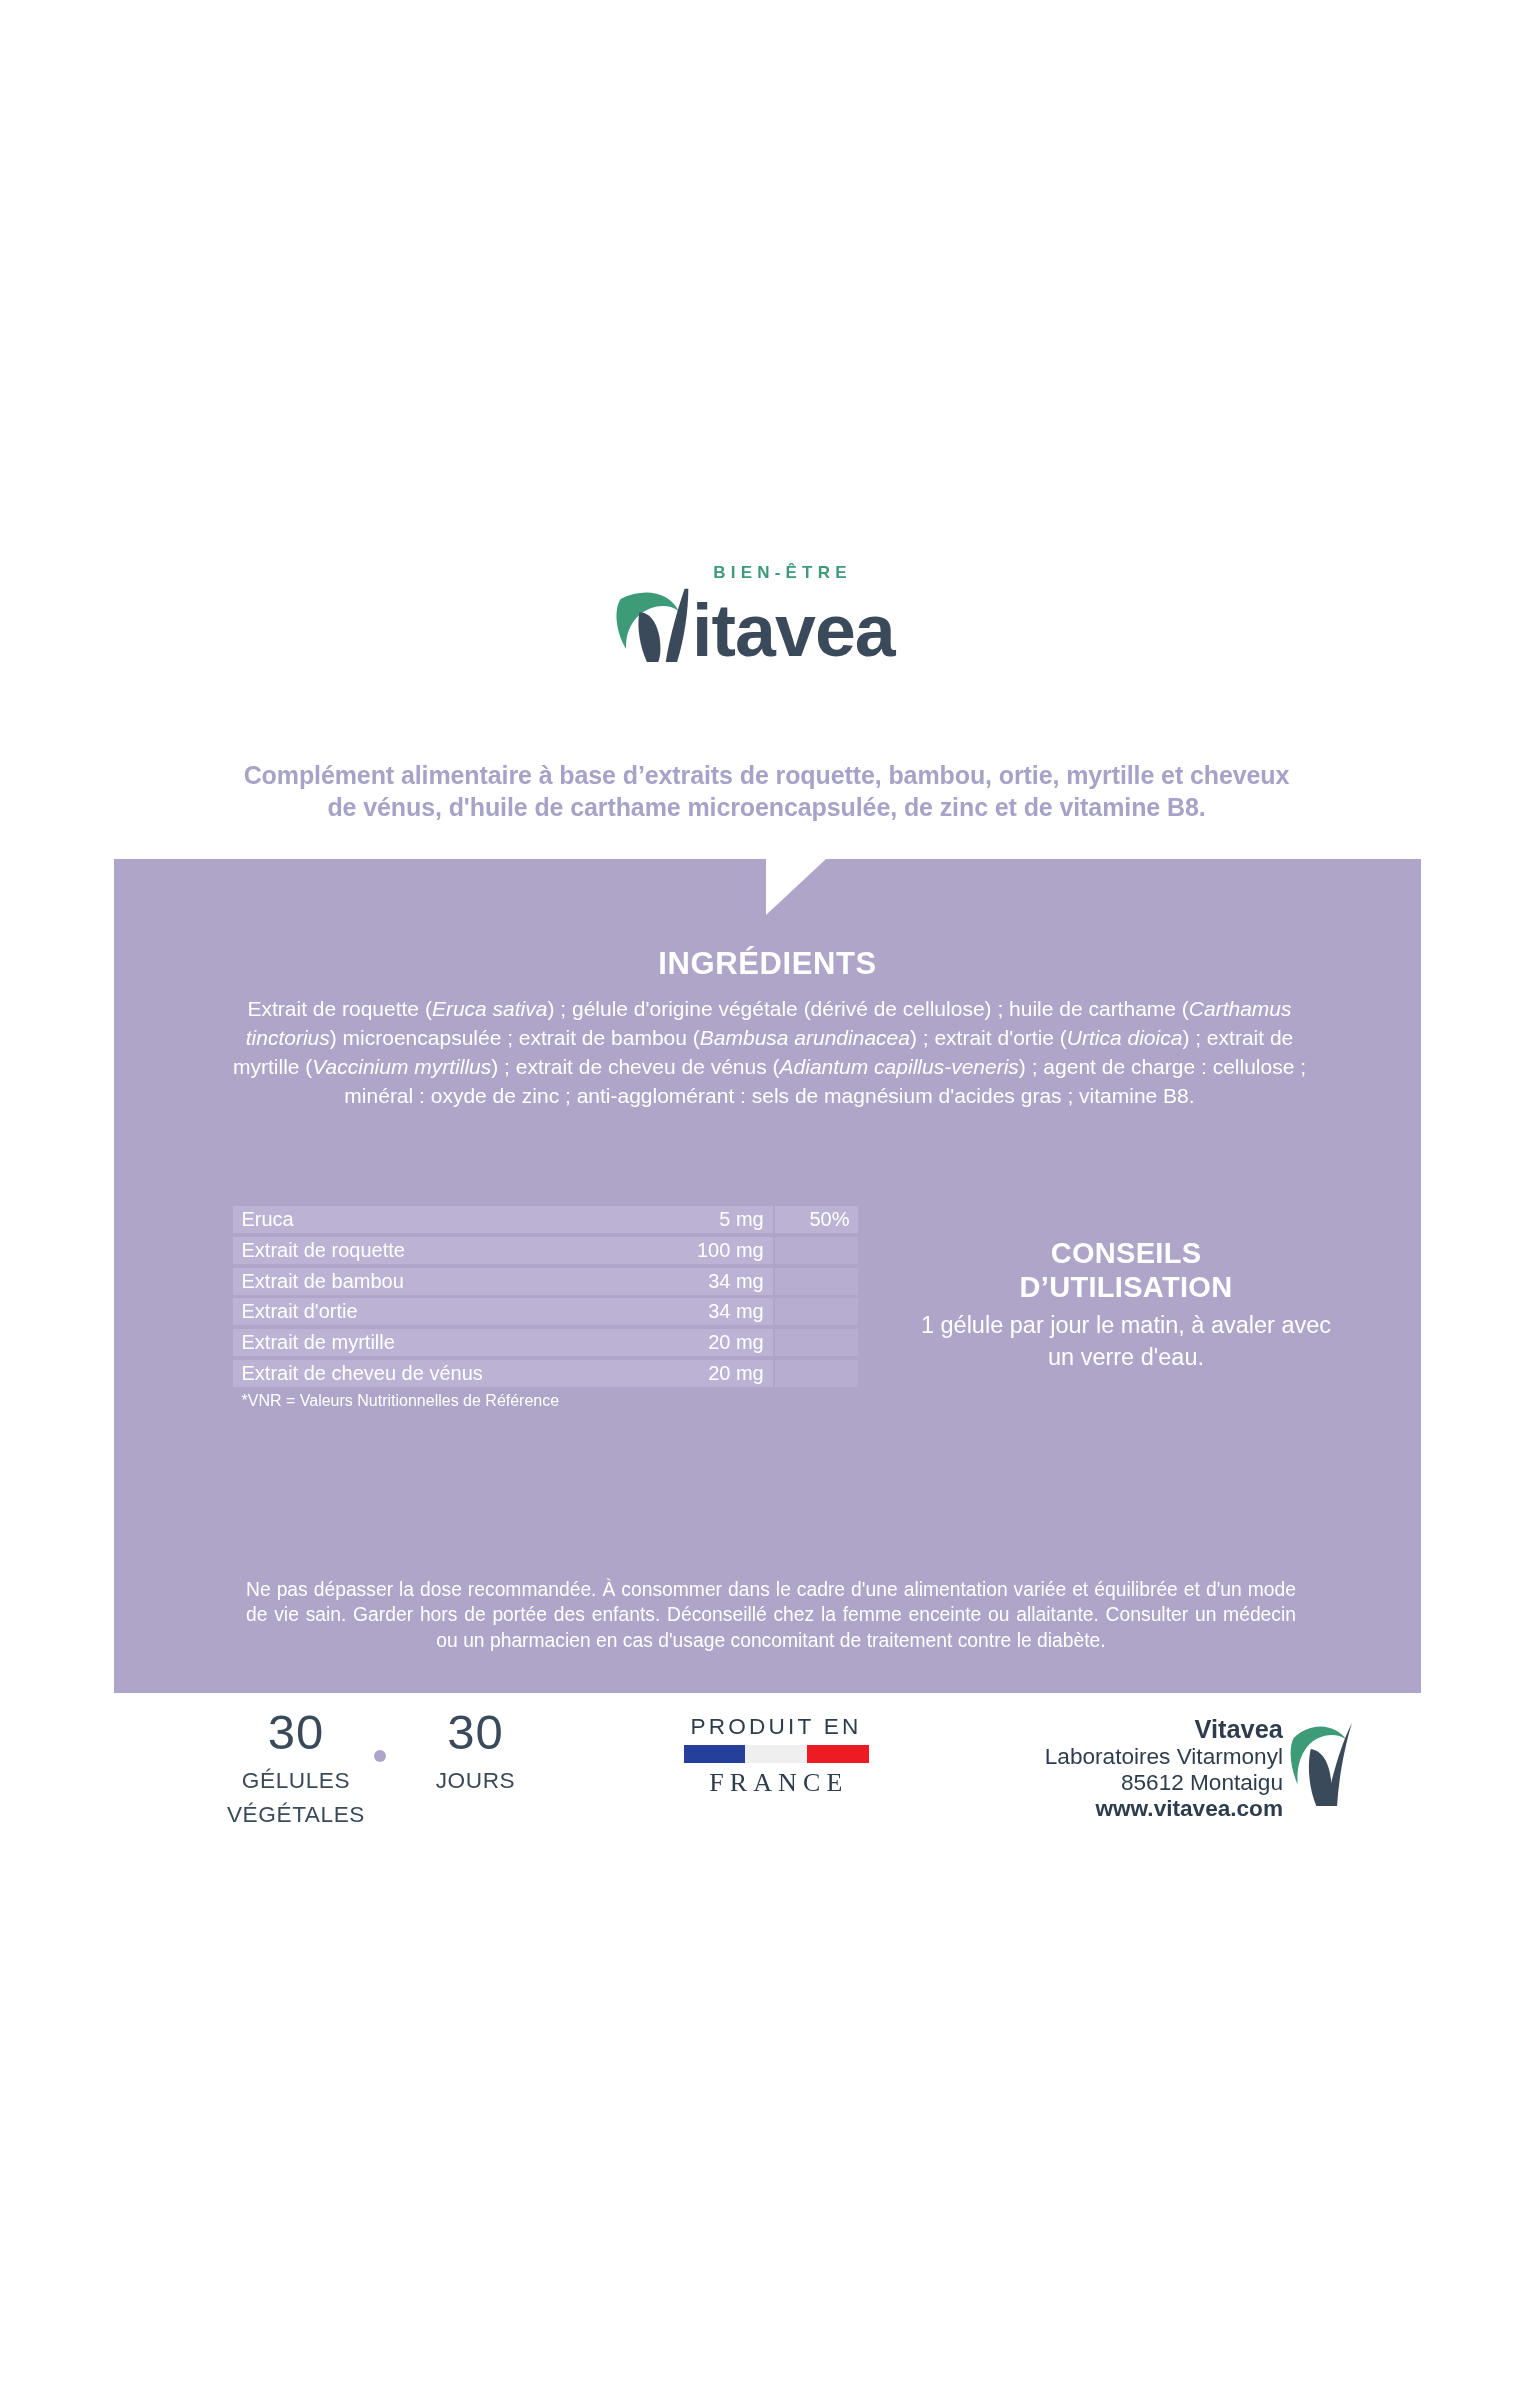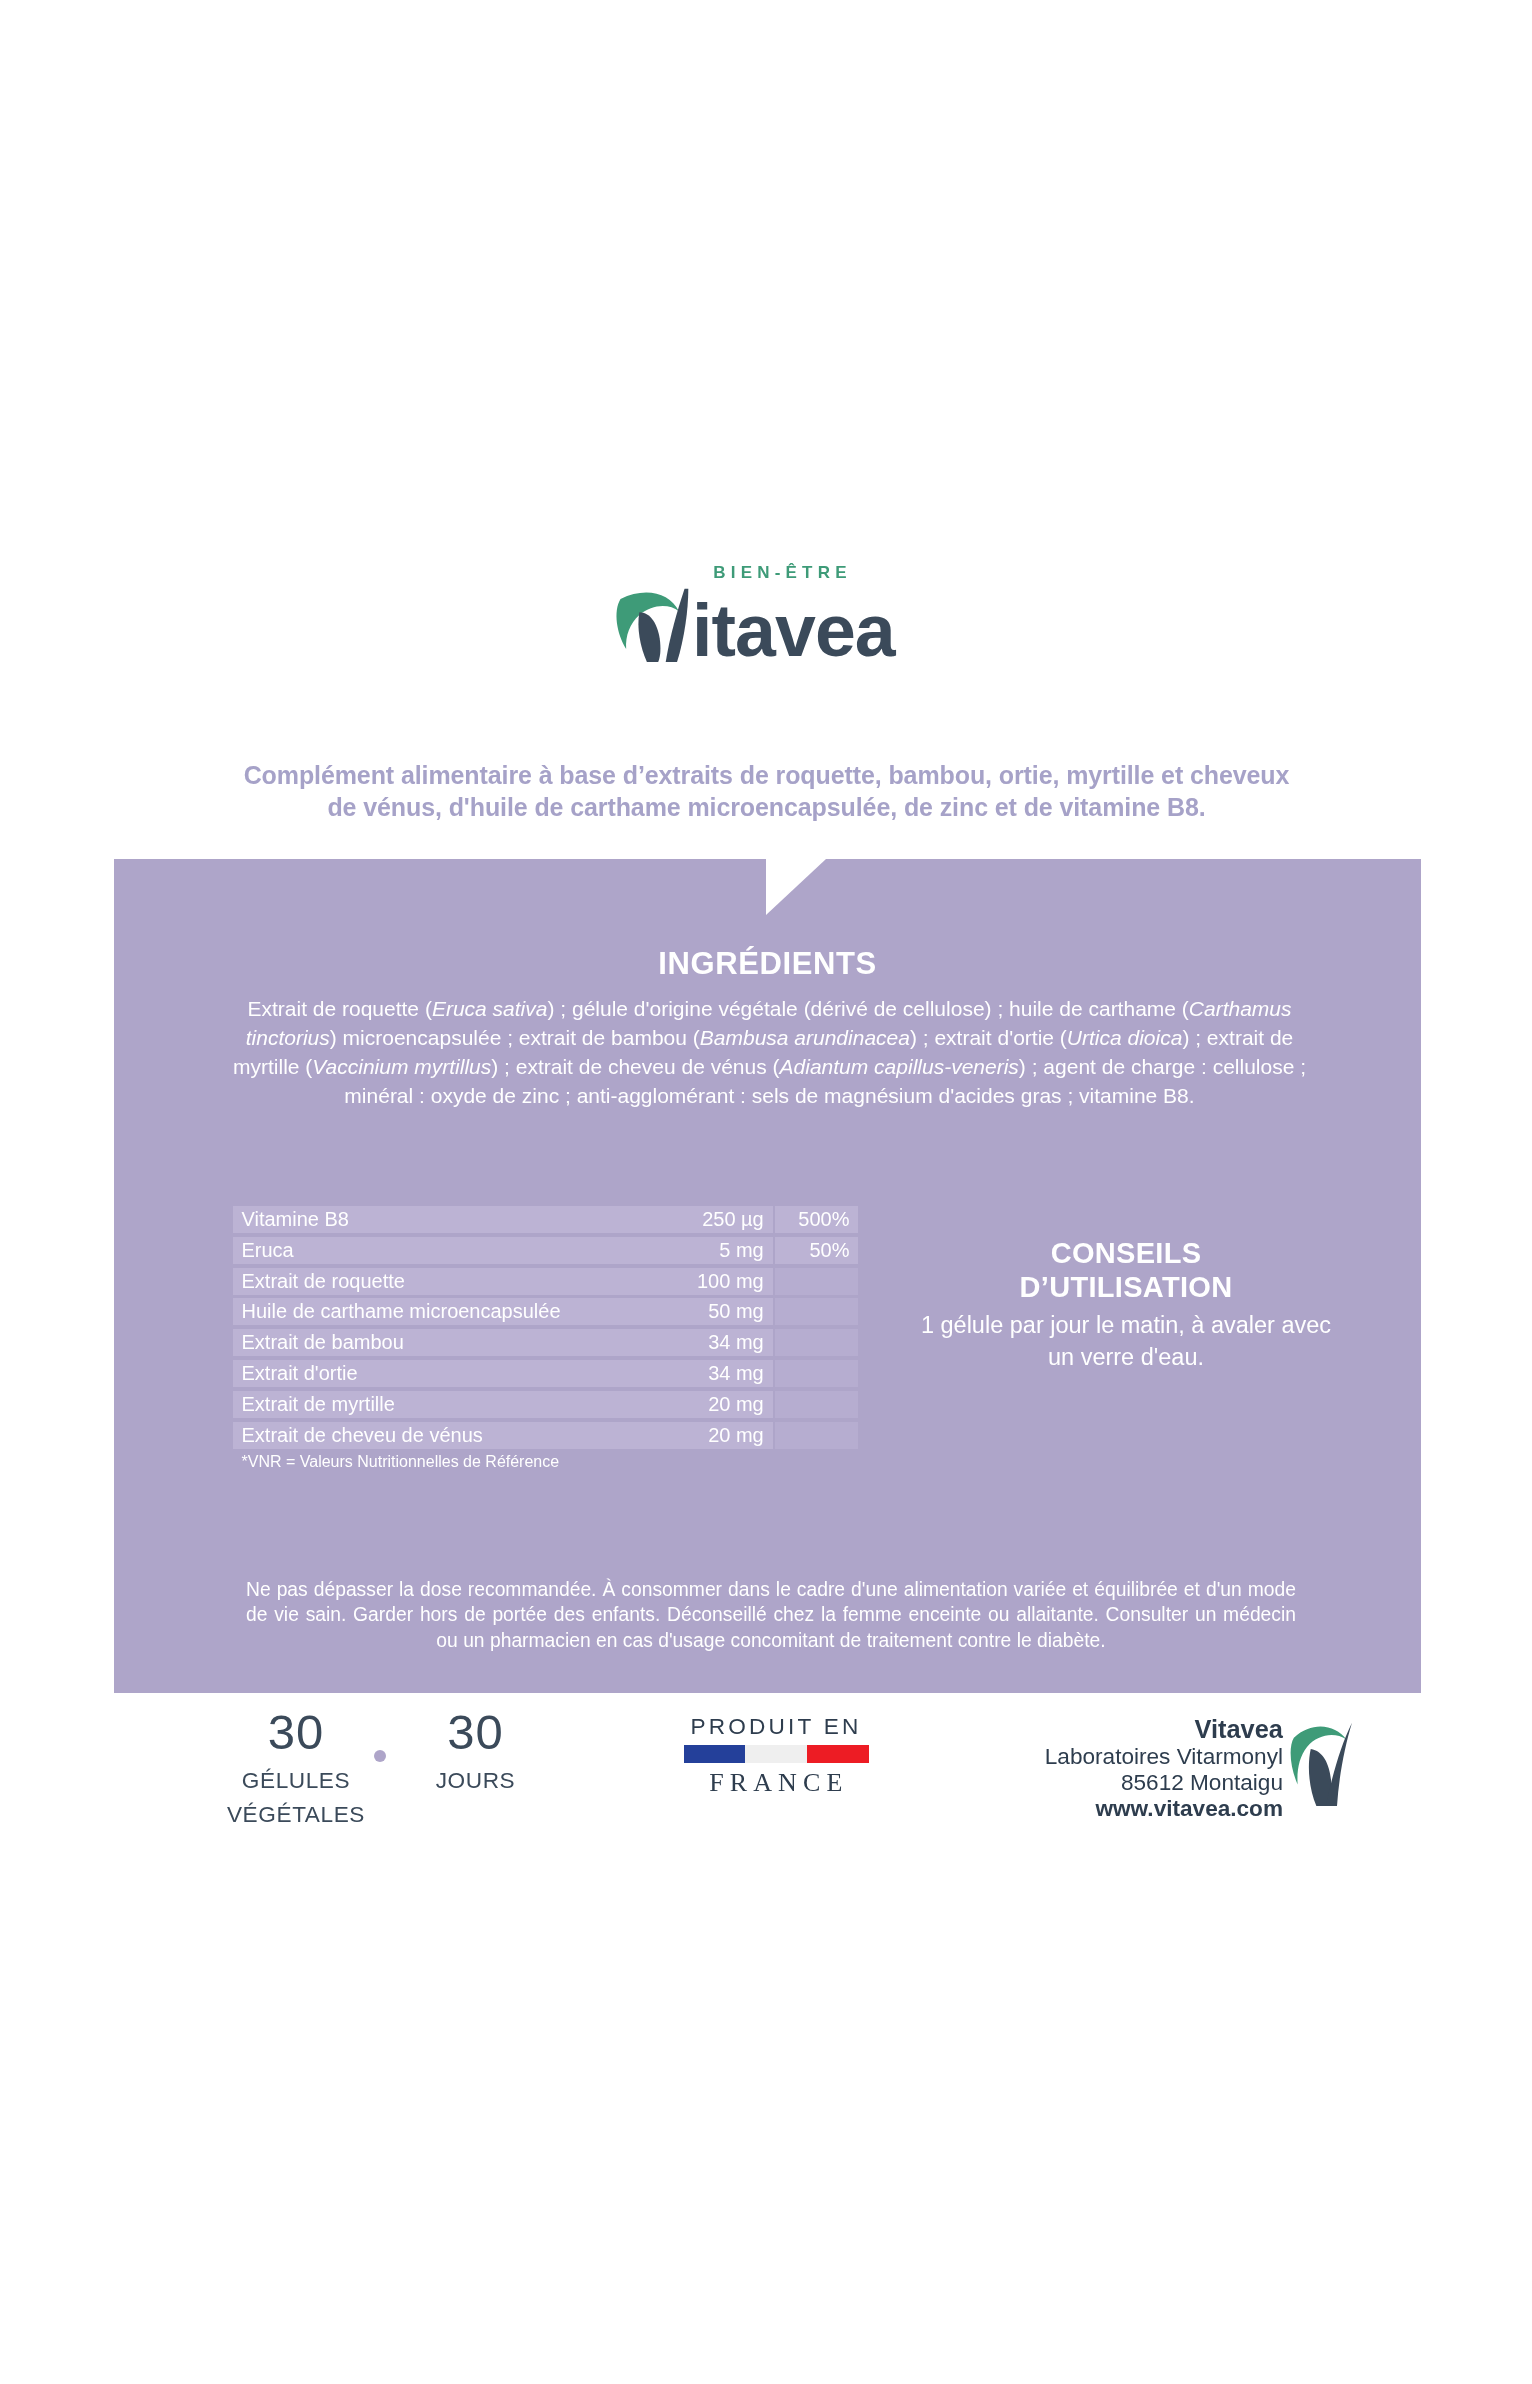--- a/index.html
+++ b/index.html
@@ -317,37 +317,27 @@
 
 <div id="panel" style="background: rgb(174, 165, 201);">
   <div id="panel-tail"></div>
 
   <div id="ingredients-heading">INGRÉDIENTS</div>
   <div id="ingredients-text"><span>Extrait de roquette (</span><i>Eruca sativa</i><span>) ; gélule d'origine végétale (dérivé de cellulose) ; huile de carthame (</span><i>Carthamus tinctorius</i><span>) microencapsulée ; extrait de bambou (</span><i>Bambusa arundinacea</i><span>) ; extrait d'ortie (</span><i>Urtica dioica</i><span>) ; extrait de myrtille (</span><i>Vaccinium myrtillus</i><span>) ; extrait de cheveu de vénus (</span><i>Adiantum capillus-veneris</i><span>) ; agent de charge : cellulose ; minéral : oxyde de zinc ; anti-agglomérant : sels de magnésium d'acides gras ; vitamine B8.</span></div>
 
   <div id="nutrition-table">
     <div id="nt-rows">
         <div class="nt-row">
-          <div class="nt-name">Vitamine B8</div>
-          <div class="nt-amount">250 µg</div>
-          <div class="nt-vnr">500%</div>
-        </div>
-        <div class="nt-row">
           <div class="nt-name">Eruca</div>
           <div class="nt-amount">5 mg</div>
           <div class="nt-vnr">50%</div>
         </div>
         <div class="nt-row">
           <div class="nt-name">Extrait de roquette</div>
           <div class="nt-amount">100 mg</div>
-          <div class="nt-vnr empty"></div>
-        </div>
-        <div class="nt-row">
-          <div class="nt-name">Huile de carthame microencapsulée</div>
-          <div class="nt-amount">50 mg</div>
           <div class="nt-vnr empty"></div>
         </div>
         <div class="nt-row">
           <div class="nt-name">Extrait de bambou</div>
           <div class="nt-amount">34 mg</div>
           <div class="nt-vnr empty"></div>
         </div>
         <div class="nt-row">
           <div class="nt-name">Extrait d'ortie</div>
           <div class="nt-amount">34 mg</div>

